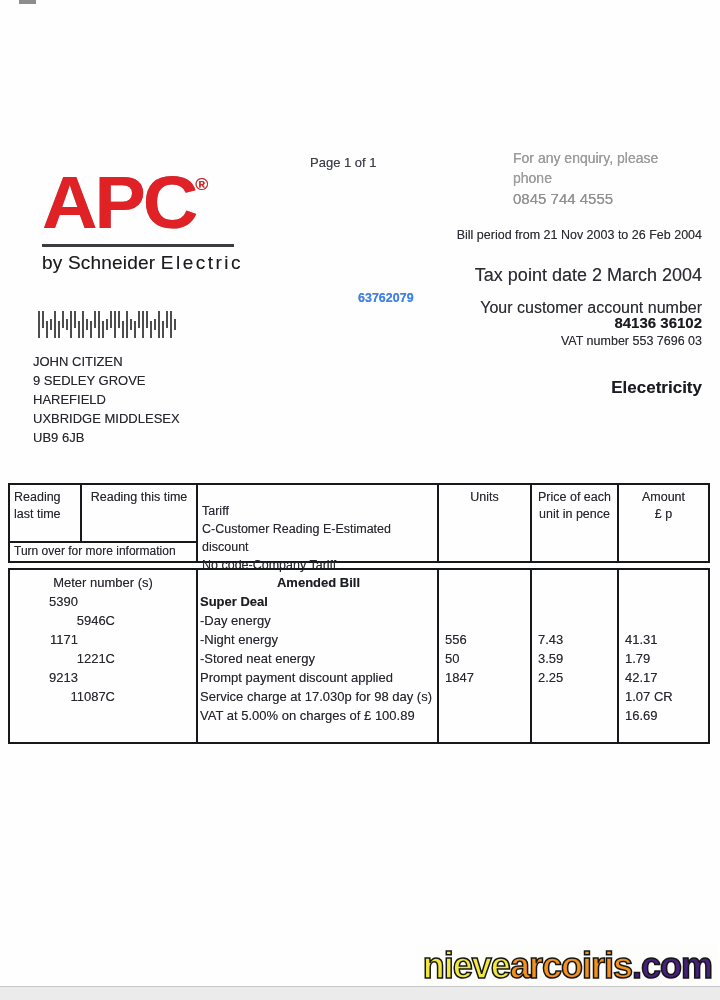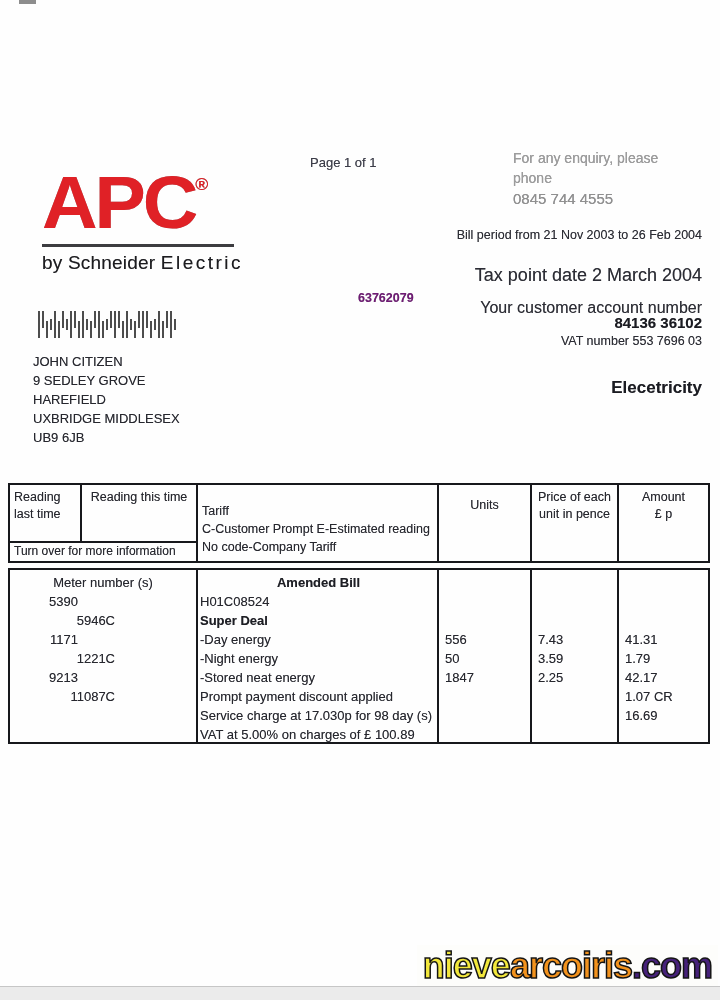--- a/index.html
+++ b/index.html
@@ -19,21 +19,21 @@
   .byline b{font-weight:400;}
   .byline .light{font-weight:400;letter-spacing:2.5px;}
 
   .page-label{left:310px;top:155px;font-size:13px;color:#3b3c48;}
   .enquiry{left:513px;top:148px;font-size:14px;line-height:20px;color:#9c9c9c;}
   .enquiry .phone{font-size:15px;color:#909090;margin-top:1px;}
 
   .r-align{right:18px;text-align:right;}
   .bill-period{top:228px;font-size:12.5px;}
   .tax-point{top:265px;font-size:18px;}
-  .doc-ref{left:358px;top:291px;font-size:12.5px;font-weight:600;color:#701a75;text-align:center;}
+  .doc-ref{left:358px;top:291px;font-size:12.5px;font-weight:600;color:#3b82f6;text-align:center;}
   .acct-label{top:299px;font-size:16px;}
   .acct-num{top:314px;font-size:15px;font-weight:700;color:#1b1c22;}
   .vat-num{top:334px;font-size:12.5px;}
   .service-title{top:378px;font-size:17px;font-weight:700;color:#1b1c22;}
 
   
   .barcode{left:38px;top:311px;height:27px;display:flex;align-items:stretch;}
   .barcode i{display:block;width:2px;margin-right:2px;background:#4d4d4d;}
   .barcode i.F{align-self:stretch;}
   .barcode i.A{height:17px;align-self:flex-start;}
@@ -45,21 +45,21 @@
   
   .tbox{left:8px;width:702px;border:2px solid #17181c;box-sizing:border-box;font-size:12.5px;color:#26272e;}
   .thead{top:483px;height:80px;}
   .tbody{top:568px;height:176px;font-size:13px;}
   .vl{position:absolute;top:0;width:2px;background:#17181c;}
   .cell{position:absolute;line-height:17px;}
   
   .c-rl{left:4px;top:4px;width:64px;}
   .c-rt{left:72px;top:4px;width:114px;text-align:center;}
   .c-tariff{left:192px;top:4px;width:235px;line-height:18px;margin-top:13px;}
-  .c-units{left:429px;top:4px;width:91px;text-align:center;margin-top:8px;}
+  .c-units{left:429px;top:4px;width:91px;text-align:center;}
   .c-price{left:522px;top:4px;width:85px;text-align:center;}
   .c-amount{left:609px;top:4px;width:89px;text-align:center;}
   .turnover{position:absolute;left:4px;top:59px;width:182px;font-size:12px;}
   .hl{position:absolute;left:0;top:56px;width:186px;height:2px;background:#17181c;}
 
   
   .c-meter{left:0;top:3px;width:186px;line-height:19px;}
   .meter-label{text-align:center;}
   .meter-row{display:flex;flex-direction:column;}
   .meter-row .m1{width:68px;text-align:right;}
@@ -154,21 +154,21 @@
   </div>
 
   <div class="abs tbox thead">
     <div class="cell c-rl">
       <div>Reading</div>
       <div>last time</div>
     </div>
     <div class="cell c-rt">Reading this time</div>
     <div class="cell c-tariff">
       <div>Tariff</div>
-      <div>C-Customer Prompt E-Estimated reading</div>
+      <div>C-Customer Reading E-Estimated discount</div>
       <div>No code-Company Tariff</div>
     </div>
     <div class="cell c-units">Units</div>
     <div class="cell c-price">
       <div>Price of each</div>
       <div>unit in pence</div>
     </div>
     <div class="cell c-amount">
       <div>Amount</div>
       <div>£  p</div>
@@ -193,21 +193,20 @@
           <span class="m1">1171</span>
           <span class="m2">1221C</span>
         </div>
       <div class="meter-row">
           <span class="m1">9213</span>
           <span class="m2">11087C</span>
         </div>
     </div>
     <div class="cell c-btariff">
       <div class="amended">Amended Bill</div>
-      <div>H01C08524</div>
       <div class="plan">Super Deal</div>
       <div>-Day energy</div>
       <div>-Night energy</div>
       <div>-Stored neat energy</div>
       <div>Prompt payment discount applied</div>
       <div>Service charge at 17.030p for 98 day (s)</div>
       <div>VAT at 5.00% on charges of £ 100.89</div>
     </div>
     <div class="cell c-bunits">
       <div>556</div>

